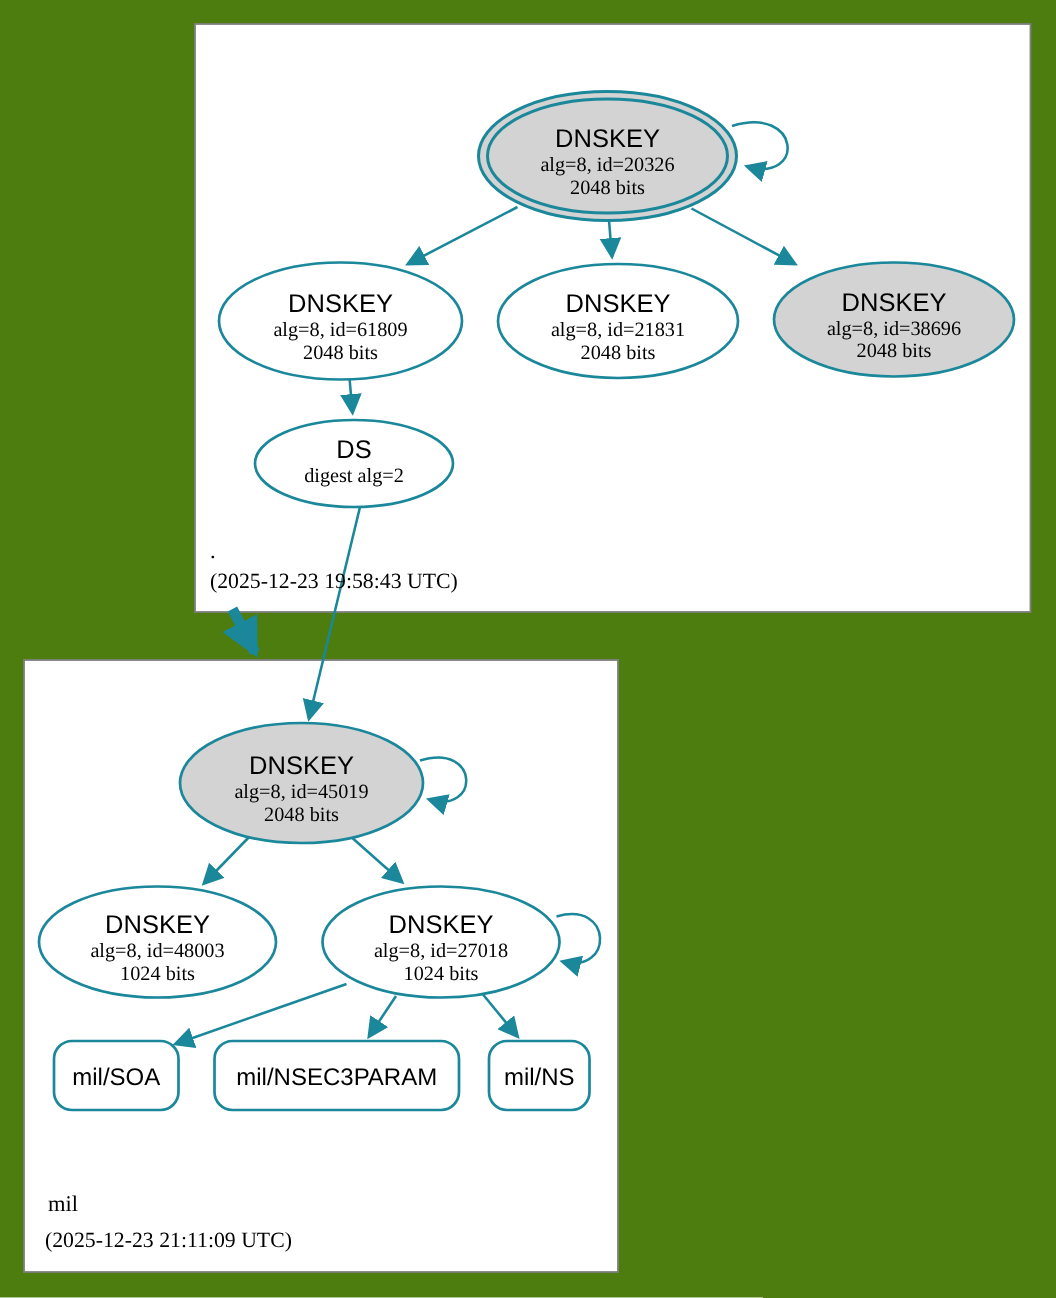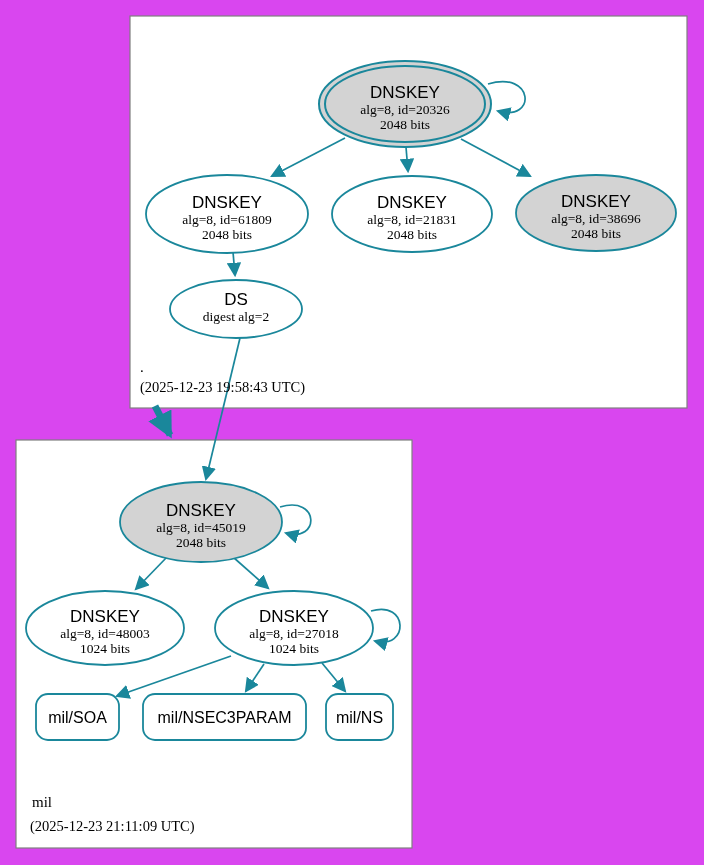--- a/index.html
+++ b/index.html
@@ -1,16 +1,16 @@
 <!DOCTYPE html>
 <html><head>
 <meta charset="utf-8">
 <style>
   html,body{margin:0;padding:0;background:#ffffff;}
-  .page{position:relative;width:704px;height:865px;background:#d946ef;overflow:hidden;}
+  .page{position:relative;width:704px;height:865px;background:#4d7c0f;overflow:hidden;}
   svg{position:absolute;left:0;top:0;}
   .cluster{fill:#ffffff;stroke:#7f7f7f;stroke-width:1.2;}
   .edge{fill:none;stroke:#1a879b;stroke-width:1.7;}
   .edge-thick{fill:none;stroke:#1a879b;stroke-width:7;}
   .node{stroke:#1a879b;stroke-width:1.8;}
   .node-fill-white{fill:#ffffff;}
   .node-fill-gray{fill:#d3d3d3;}
   .node-fill-none{fill:none;}
   .rrset{fill:#ffffff;stroke:#1a879b;stroke-width:1.8;}
   text{fill:#000000;}

